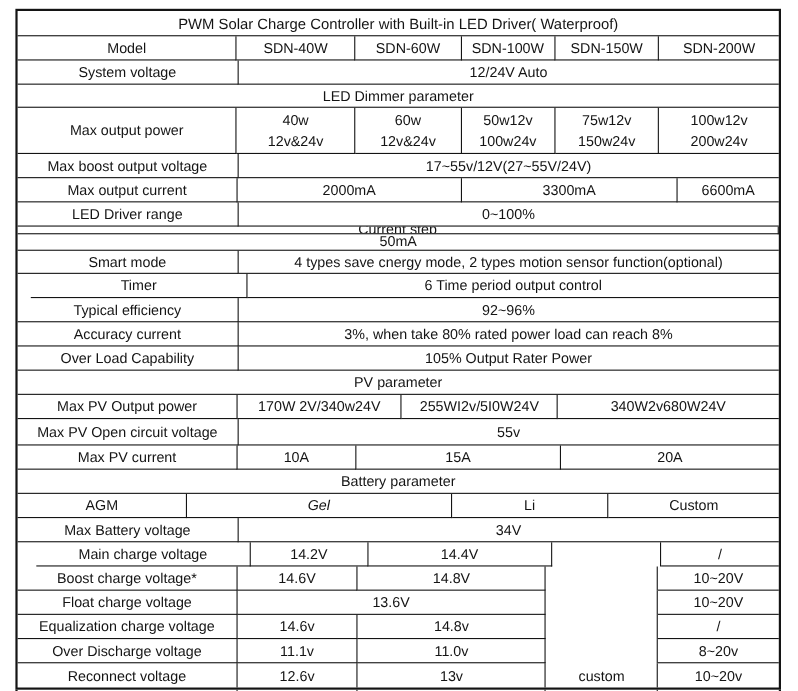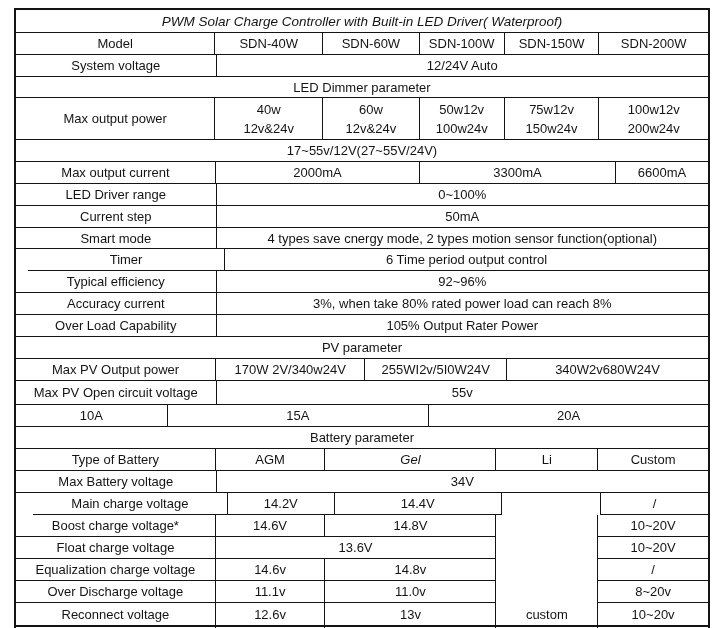--- a/index.html
+++ b/index.html
@@ -66,21 +66,21 @@
     height: 100%;
   }
   #cutoff-stub .stub-cell.last { border-right: none; }
 </style>
 </head>
 <body>
 
 <div id="sheet">
   <div id="spec-table">
       <div class="row title-row" style="height: 23px;">
-        <div class="cell last" style="flex: 696 0 0px; font-style: italic;">PWM Solar Charge Controller with Built-in LED Driver( Waterproof)</div>
+        <div class="cell last" style="flex: 696 0 0px;">PWM Solar Charge Controller with Built-in LED Driver( Waterproof)</div>
       </div>
       <div class="row" style="height: 22px;">
         <div class="cell" style="flex: 201 0 0px;">Model</div>
         <div class="cell" style="flex: 108 0 0px;">SDN-40W</div>
         <div class="cell" style="flex: 97 0 0px;">SDN-60W</div>
         <div class="cell" style="flex: 85 0 0px; text-align: right;">SDN-100W</div>
         <div class="cell" style="flex: 95 0 0px;">SDN-150W</div>
         <div class="cell last" style="flex: 110 0 0px; text-align: right;">SDN-200W</div>
       </div>
       <div class="row" style="height: 22px;">
@@ -107,33 +107,34 @@
         <div class="cell" style="flex: 95 0 0px;">
           <div>75w12v</div>
           <div>150w24v</div>
         </div>
         <div class="cell last" style="flex: 110 0 0px;">
           <div>100w12v</div>
           <div>200w24v</div>
         </div>
       </div>
       <div class="row" style="height: 22px;">
+        <div class="cell" style="flex: 201 0 0px;">Max boost output voltage</div>
         <div class="cell last" style="flex: 495 0 0px;">17~55v/12V(27~55V/24V)</div>
       </div>
       <div class="row" style="height: 22px;">
         <div class="cell" style="flex: 201 0 0px;">Max output current</div>
         <div class="cell" style="flex: 205 0 0px;">2000mA</div>
         <div class="cell" style="flex: 197 0 0px;">3300mA</div>
         <div class="cell last" style="flex: 93 0 0px;">6600mA</div>
       </div>
       <div class="row" style="height: 22px;">
         <div class="cell" style="flex: 201 0 0px;">LED Driver range</div>
         <div class="cell last" style="flex: 495 0 0px;">0~100%</div>
       </div>
-      <div class="row" style="height: 22px;">
+      <div class="row" style="height: 22px; flex-direction: column;">
         <div class="cell" style="flex: 201 0 0px;">Current step</div>
         <div class="cell last" style="flex: 495 0 0px;">50mA</div>
       </div>
       <div class="row" style="height: 21px;">
         <div class="cell" style="flex: 201 0 0px; text-align: center;">Smart mode</div>
         <div class="cell last" style="flex: 495 0 0px;">4 types save cnergy mode, 2 types motion sensor function(optional)</div>
       </div>
       <div class="row" style="height: 22px; margin-left: 12px;">
         <div class="cell" style="flex: 201 0 0px;">Timer</div>
         <div class="cell last" style="flex: 495 0 0px;">6 Time period output control</div>
@@ -157,29 +158,29 @@
         <div class="cell" style="flex: 201 0 0px;">Max PV Output power</div>
         <div class="cell" style="flex: 150 0 0px;">170W 2V/340w24V</div>
         <div class="cell" style="flex: 142 0 0px;">255WI2v/5I0W24V</div>
         <div class="cell last" style="flex: 203 0 0px; text-align: center;">340W2v680W24V</div>
       </div>
       <div class="row" style="height: 24px;">
         <div class="cell" style="flex: 201 0 0px;">Max PV Open circuit voltage</div>
         <div class="cell last" style="flex: 495 0 0px;">55v</div>
       </div>
       <div class="row" style="height: 22px;">
+        <div class="cell" style="flex: 201 0 0px;">Max PV current</div>
         <div class="cell" style="flex: 108 0 0px;">10A</div>
         <div class="cell" style="flex: 187 0 0px;">15A</div>
         <div class="cell last" style="flex: 200 0 0px;">20A</div>
       </div>
       <div class="row" style="height: 22px;">
         <div class="cell last" style="flex: 696 0 0px;">Battery parameter</div>
       </div>
       <div class="row" style="height: 22px;">
-        <div class="cell" style="flex: 201 0 0px;">Type of Battery</div>
         <div class="cell" style="flex: 110 0 0px;">AGM</div>
         <div class="cell" style="flex: 172 0 0px; font-style: italic;">Gel</div>
         <div class="cell" style="flex: 102 0 0px;">Li</div>
         <div class="cell last" style="flex: 111 0 0px;">Custom</div>
       </div>
       <div class="row" style="height: 22px;">
         <div class="cell" style="flex: 201 0 0px;">Max Battery voltage</div>
         <div class="cell last" style="flex: 495 0 0px;">34V</div>
       </div>
       <div class="row" style="height: 22px; padding-left: 17px;">

